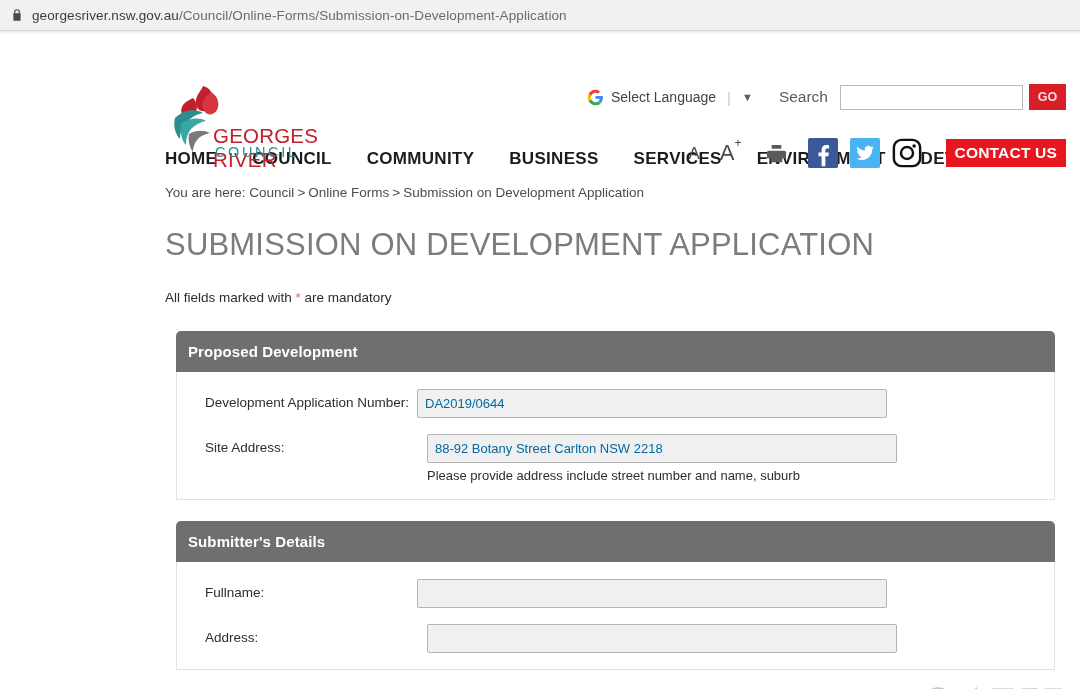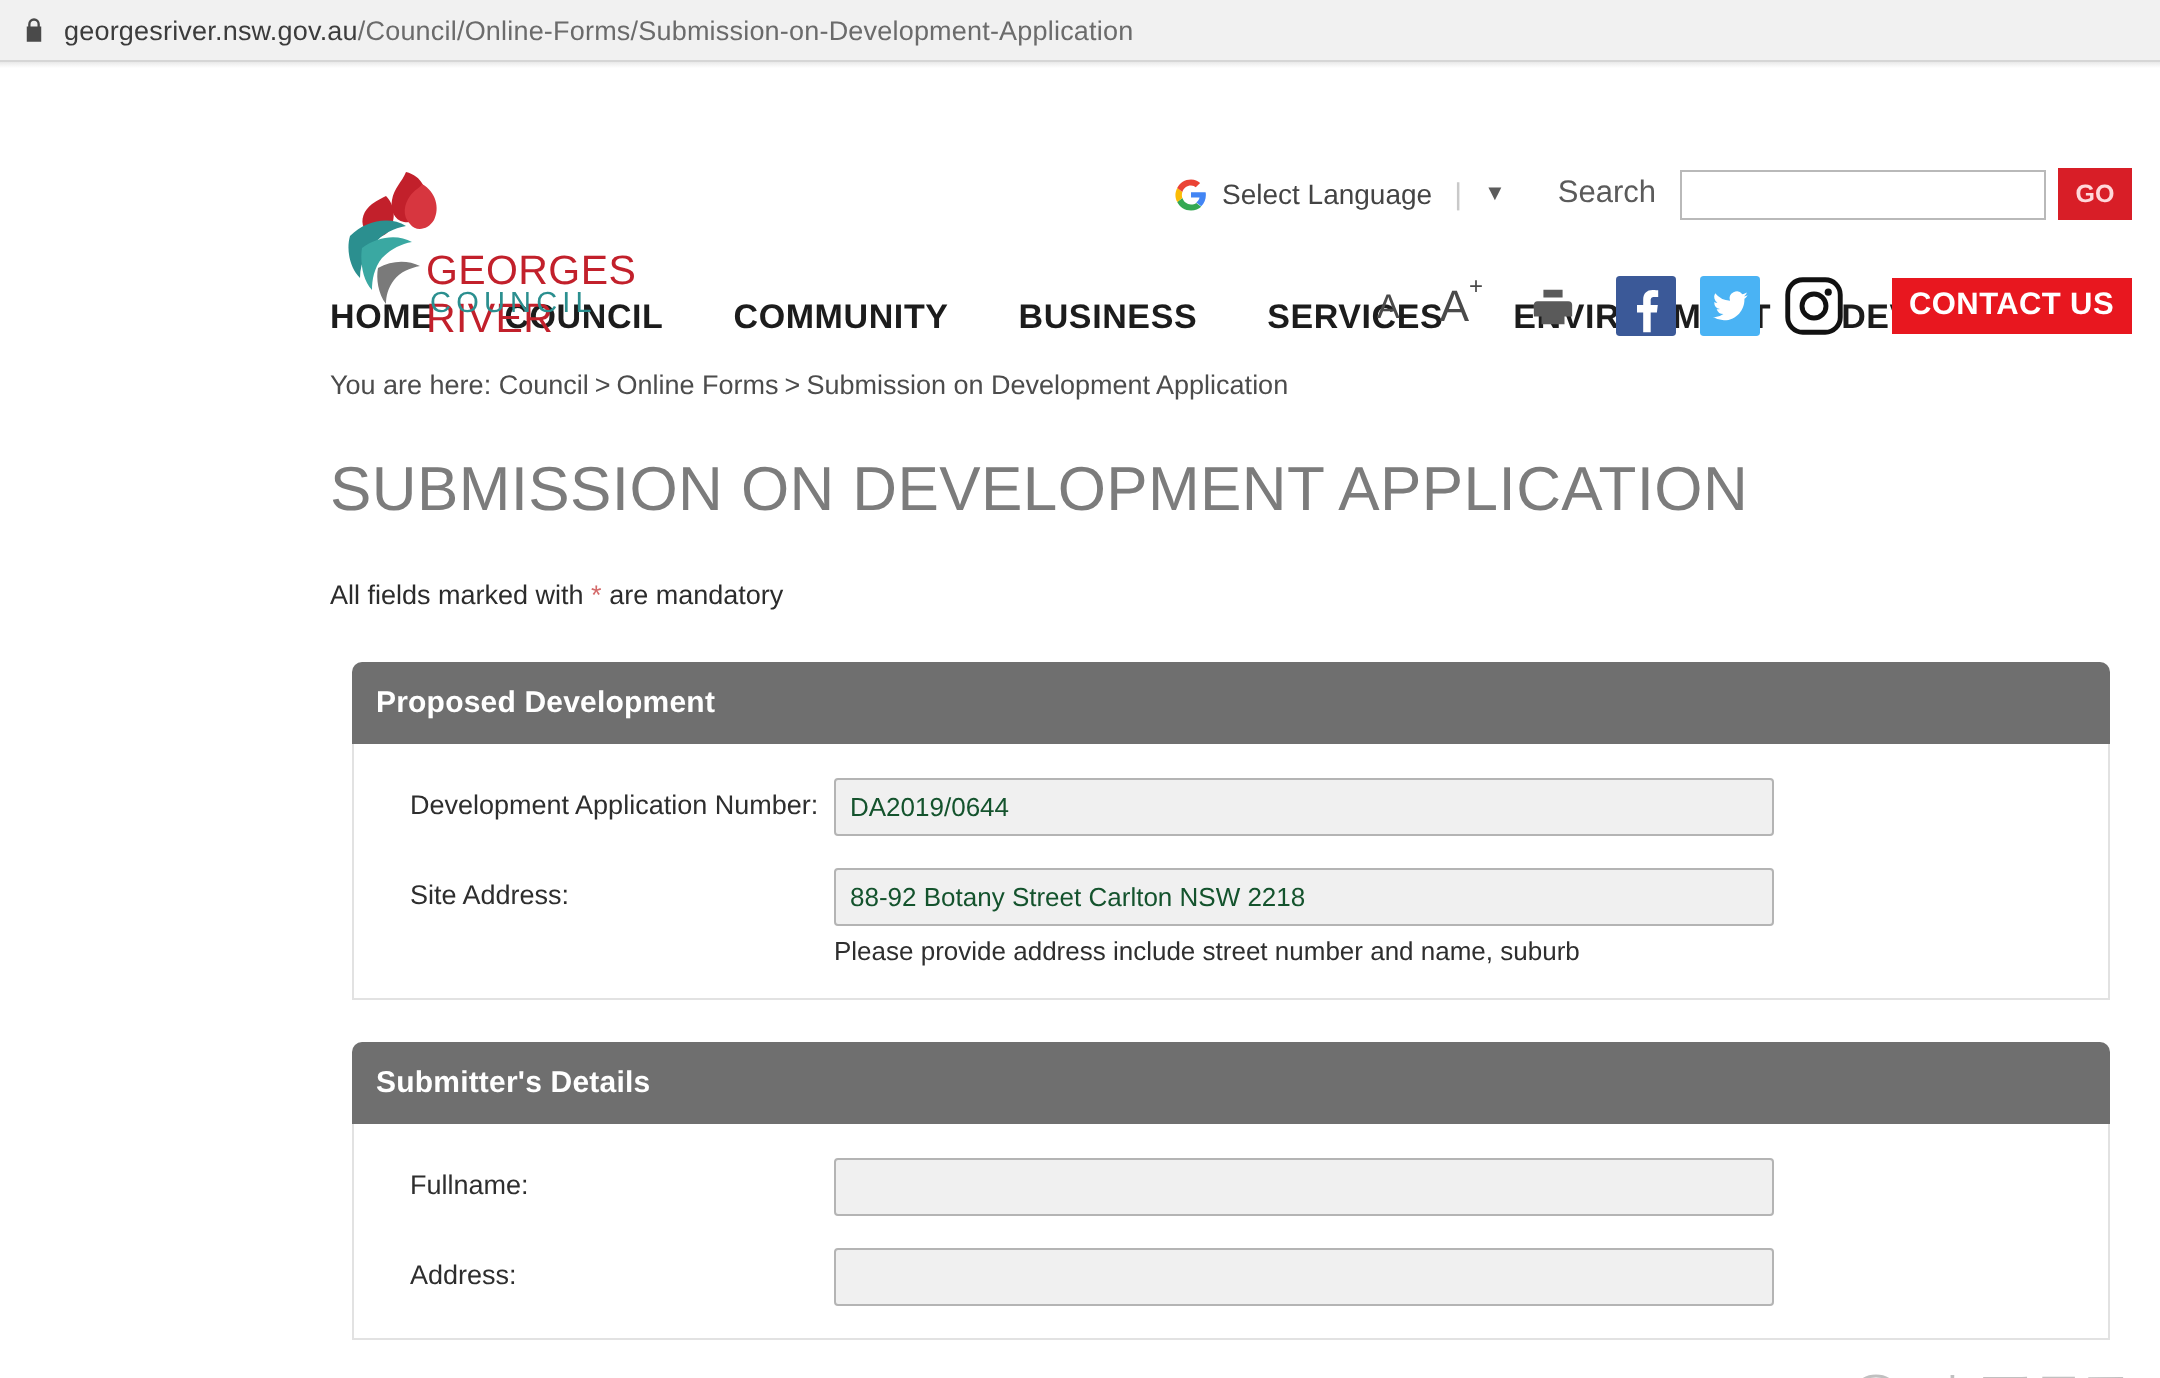--- a/index.html
+++ b/index.html
@@ -188,38 +188,38 @@
     border: 1px solid #e2e2e2;
     border-top: none;
     padding: 17px 0 16px 0;
   }
   .field-row {
     display: flex;
     align-items: flex-start;
     padding: 0 12px 0 28px;
     margin-bottom: 16px;
   }
-  .field-row:last-child { margin-bottom: 0; }
+  .field-row:last-child { margin-bottom: 0; gap: 10px; }
   .field-label {
     width: 212px;
     flex: none;
     font-size: 13.5px;
     color: #2e2e2e;
     line-height: 24px;
     padding-top: 2px;
   }
   .field-control { flex: 1; }
   .txt-input {
     width: 470px;
     height: 29px;
     background: #f0f0f0;
     border: 1px solid #b4b4b4;
     border-radius: 2px;
     font-size: 13px;
-    color: #14532d;
+    color: #0369a1;
     padding: 0 7px;
     font-family: "Liberation Sans", sans-serif;
   }
   .help-text {
     font-size: 13px;
     color: #2e2e2e;
     margin-top: 5px;
   }
 
   

